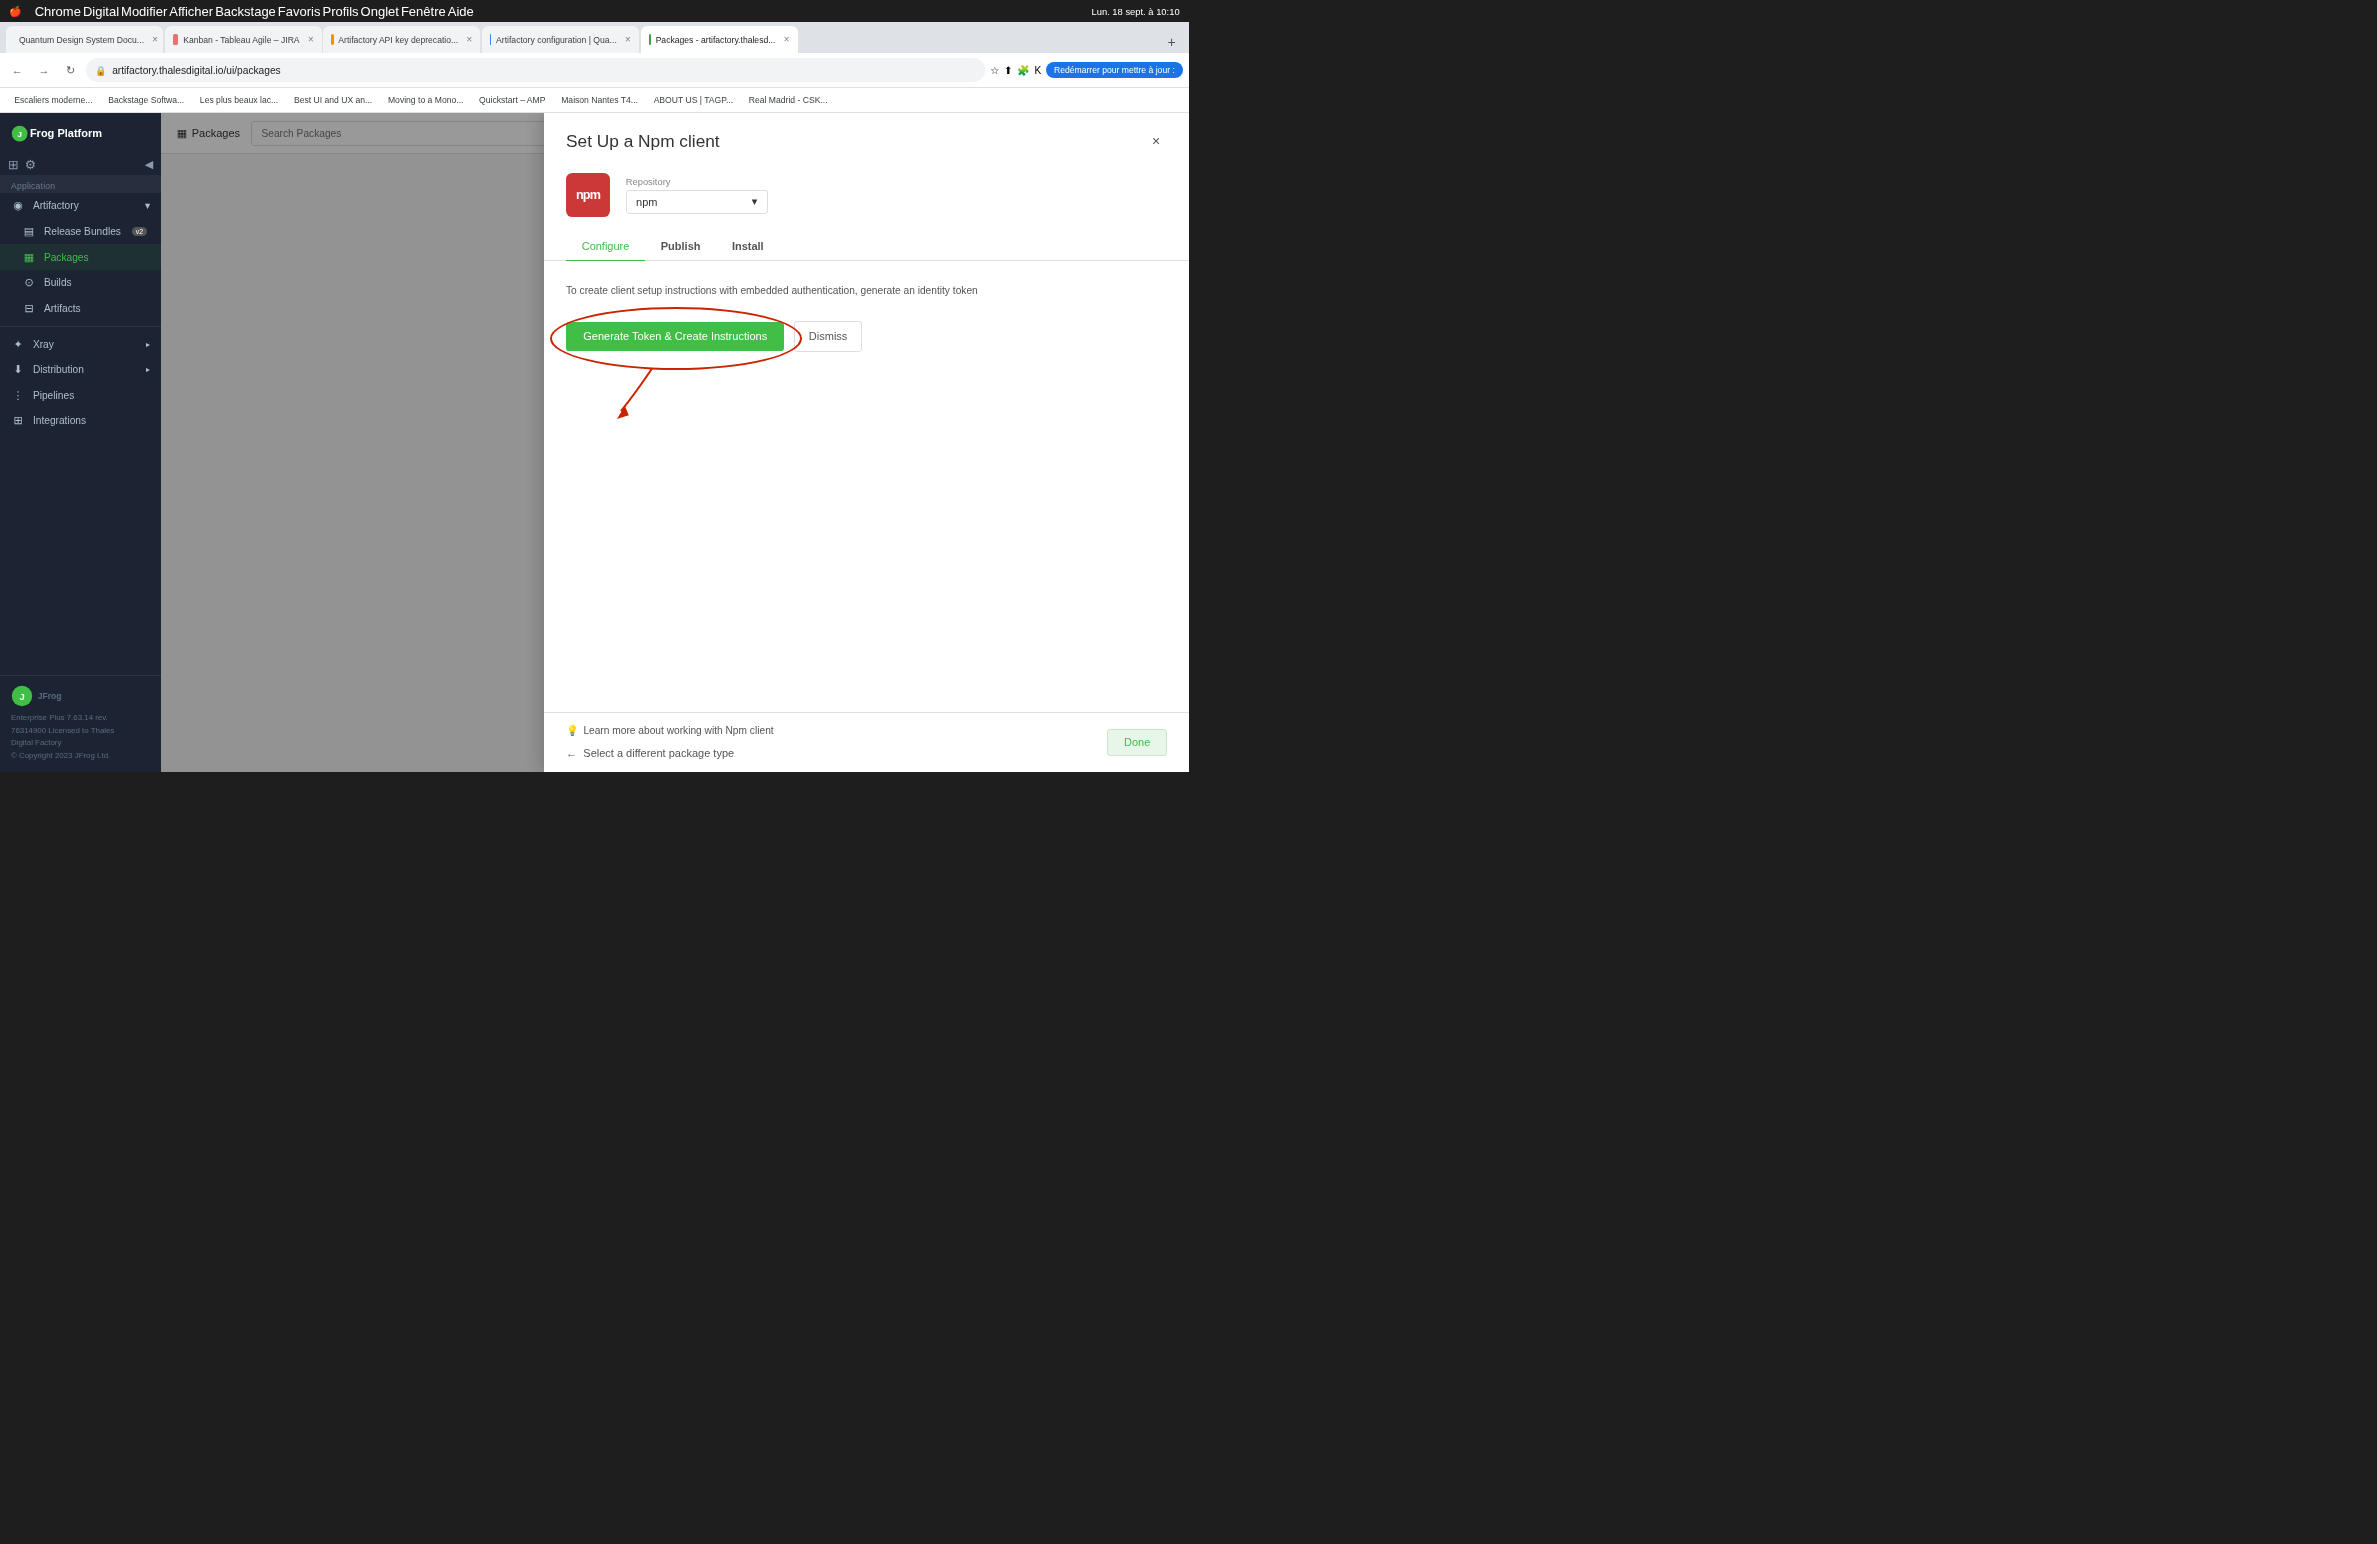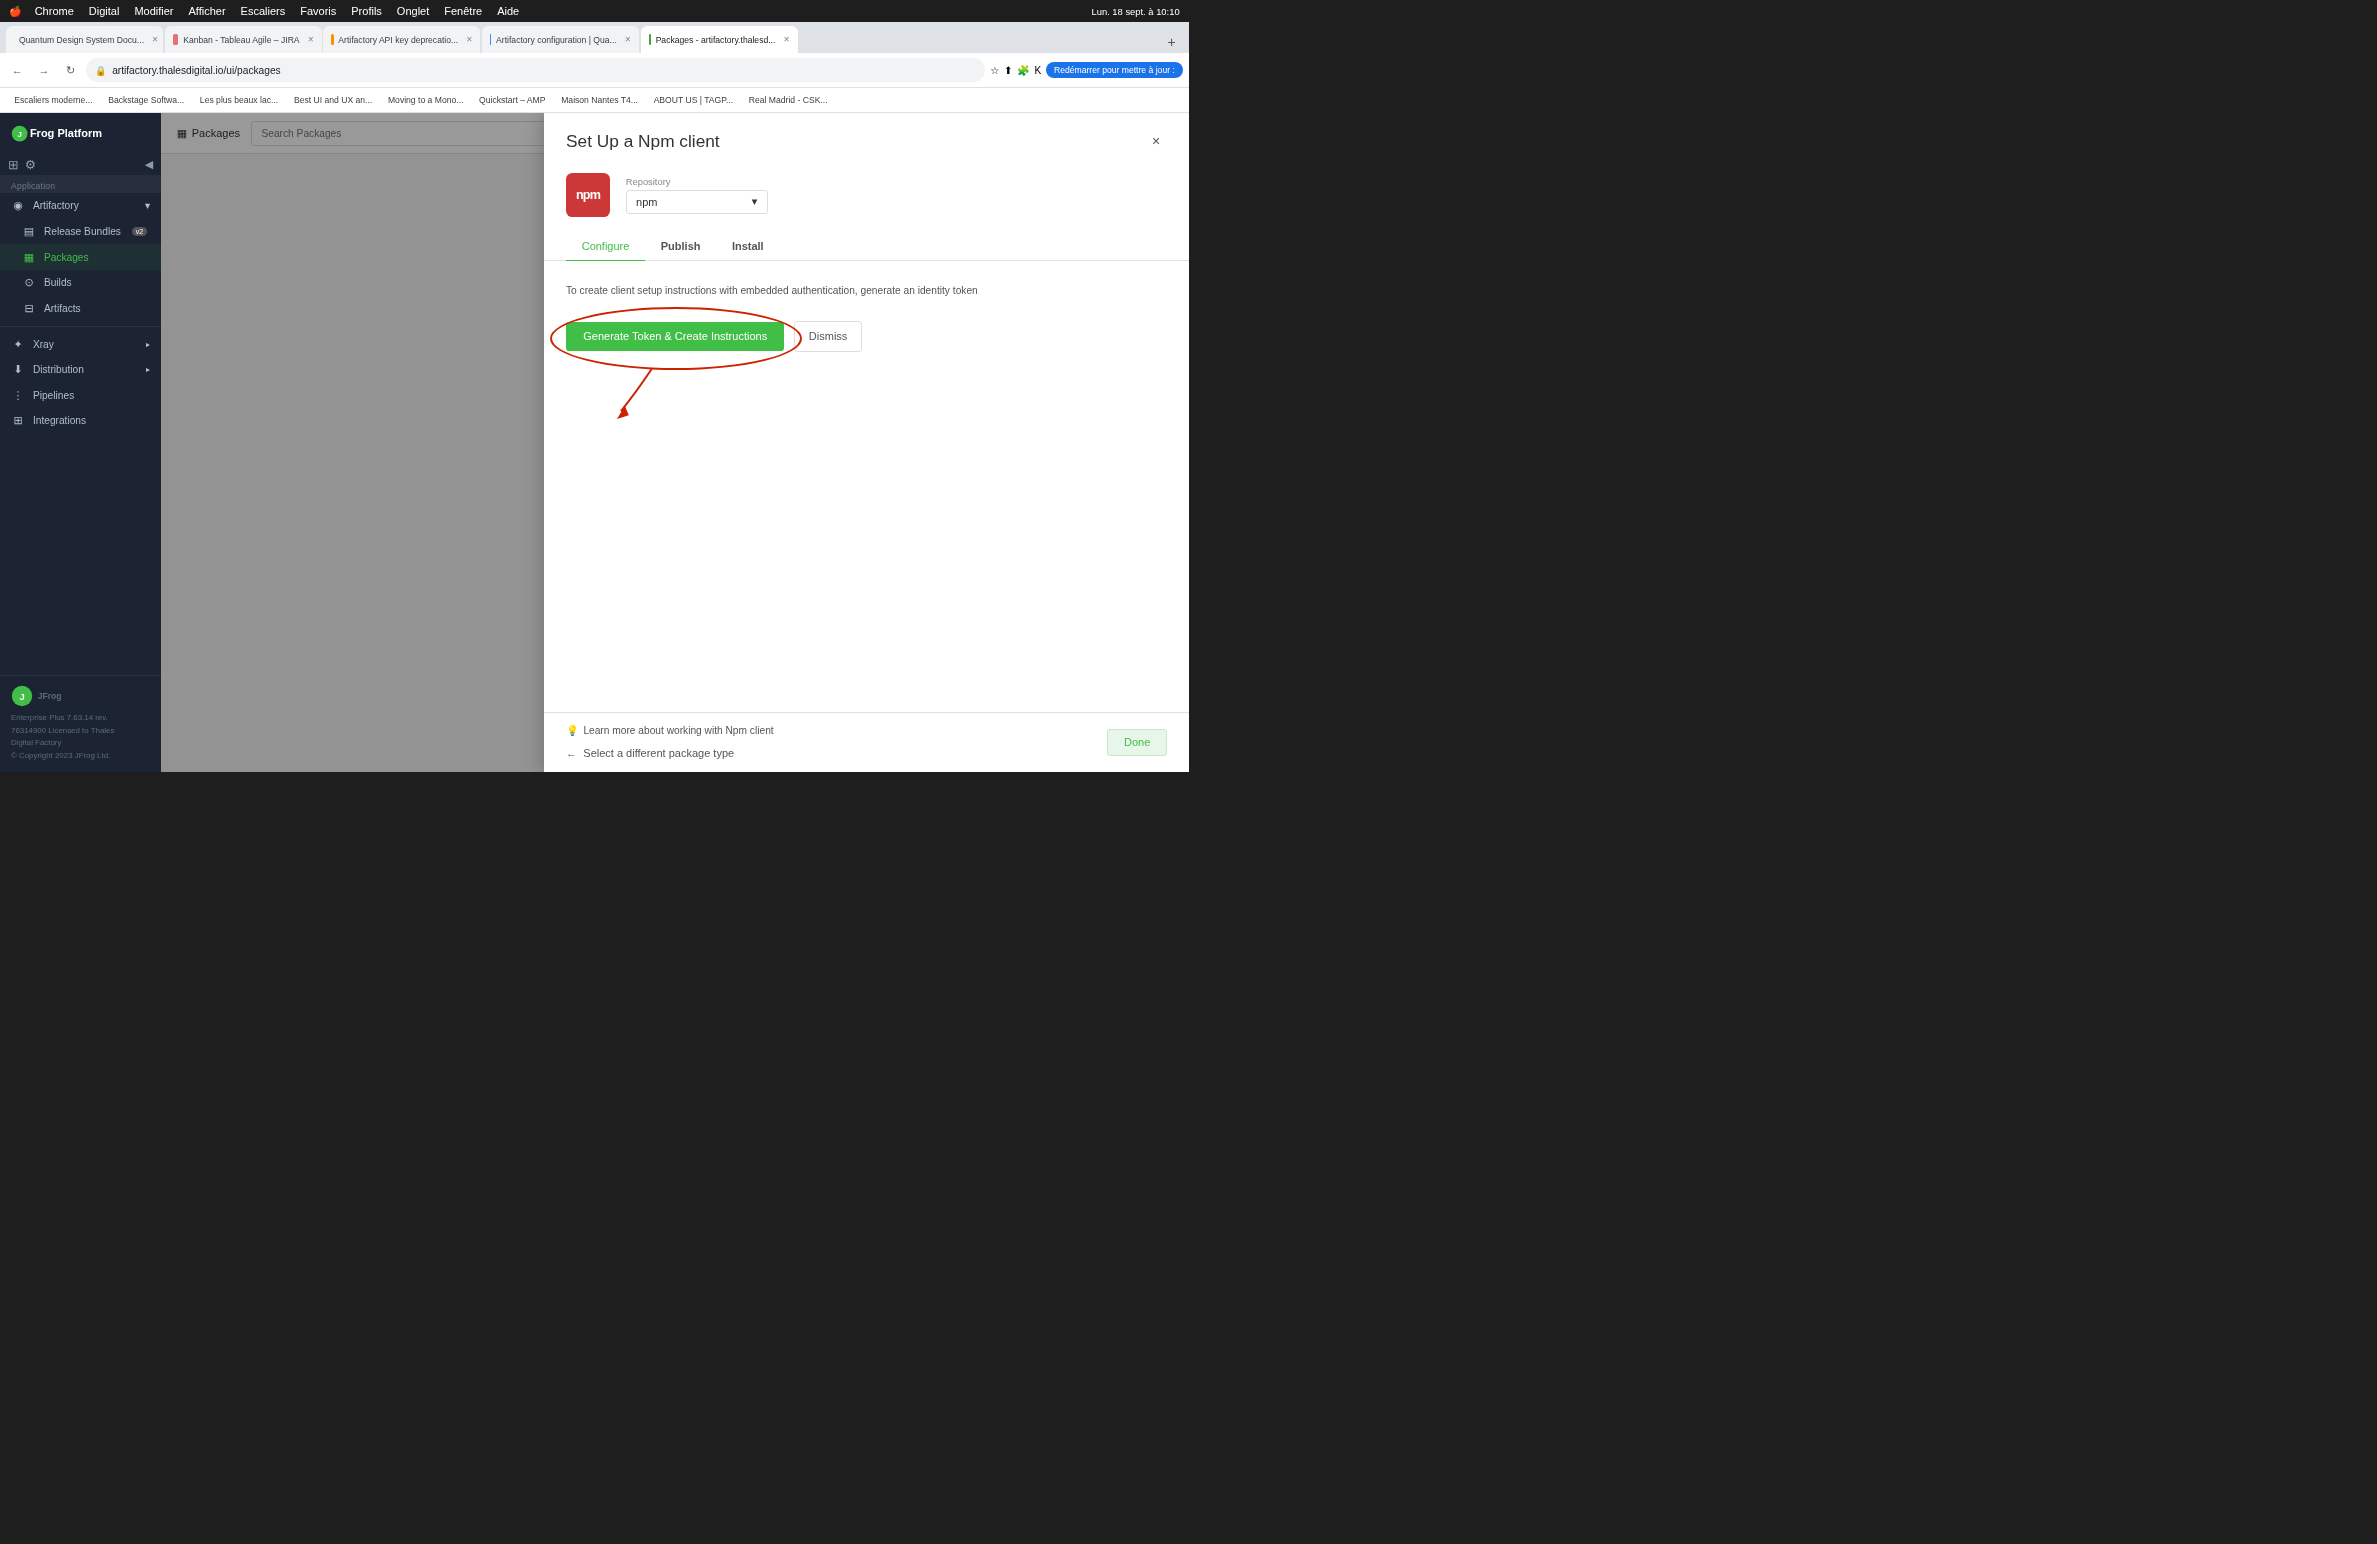--- a/index.html
+++ b/index.html
@@ -18,21 +18,21 @@
       background: #1e1e1e;
       display: flex;
       align-items: center;
       padding: 0 9.4px;
       color: white;
       font-size: 10.2px;
       gap: 12.6px;
       position: relative;
       z-index: 100;
     }
-    .mac-menubar .menu-items { display: flex; gap: 15px; font-size: 11px; }
+    .mac-menubar .menu-items { display: flex; gap: 2px; font-size: 13px; }
     .mac-time { position: absolute; right: 9.4px; font-size: 9.4px; }
 
     
     .chrome-frame {
       width: 100%;
       height: 750px;
       display: flex;
       flex-direction: column;
       background: #f1f3f4;
     }
@@ -483,21 +483,21 @@
 </head>
 <body>
 
 <div class="mac-menubar">
   <span>🍎</span>
   <div class="menu-items">
     <span>Chrome</span>
     <span>Digital</span>
     <span>Modifier</span>
     <span>Afficher</span>
-    <span>Escaliers</span>
+    <span>Backstage</span>
     <span>Favoris</span>
     <span>Profils</span>
     <span>Onglet</span>
     <span>Fenêtre</span>
     <span>Aide</span>
   </div>
   <span class="mac-time">Lun. 18 sept. à 10:10</span>
 </div>
 
 <div class="chrome-frame">

